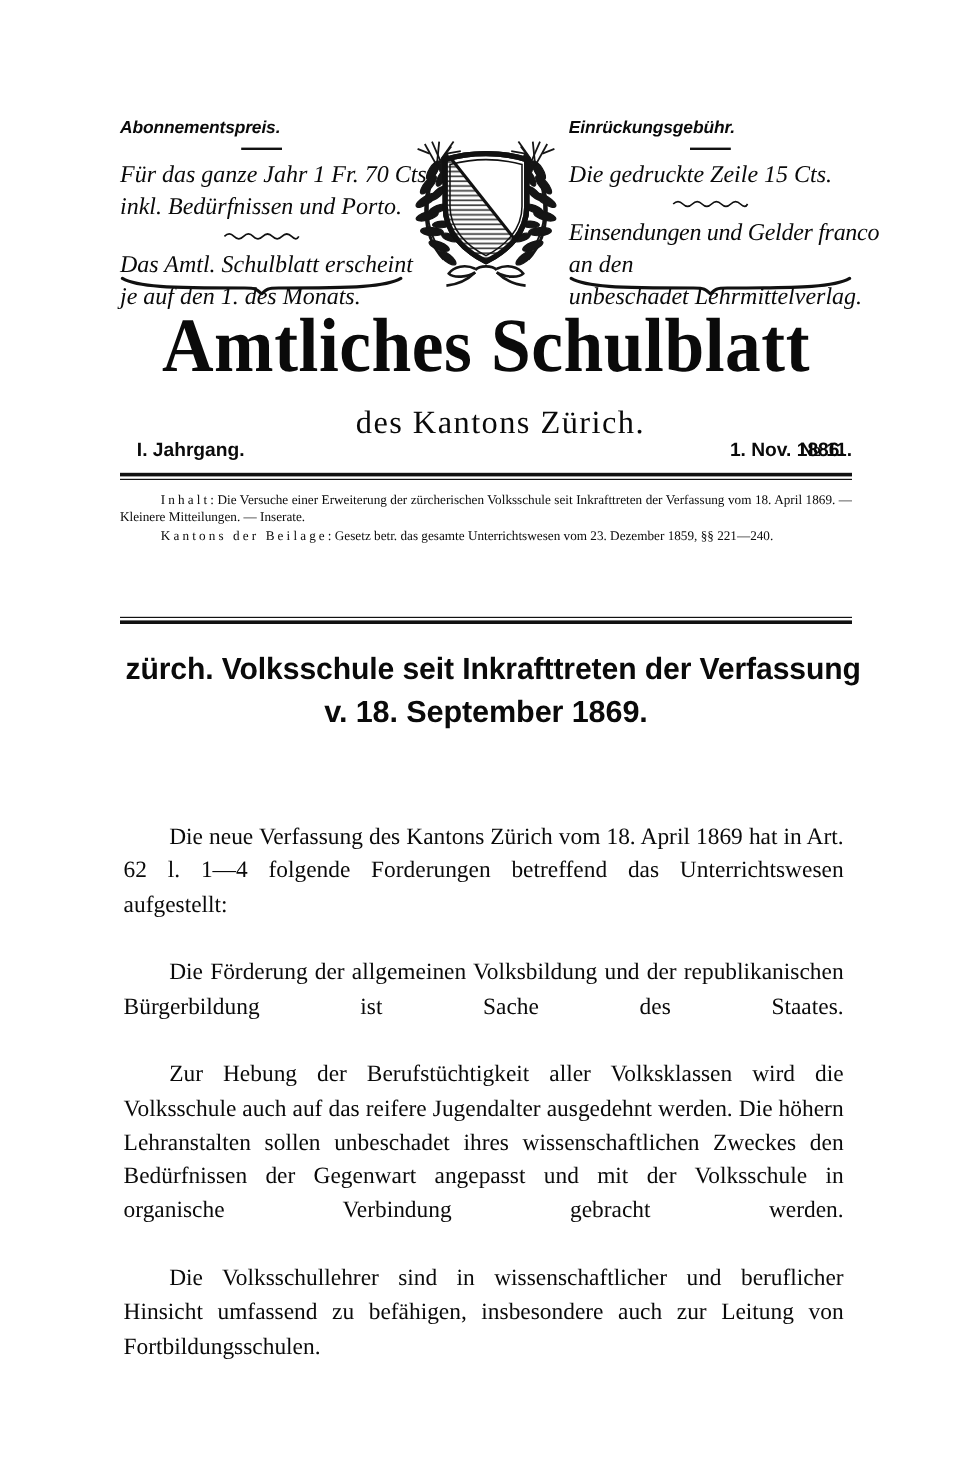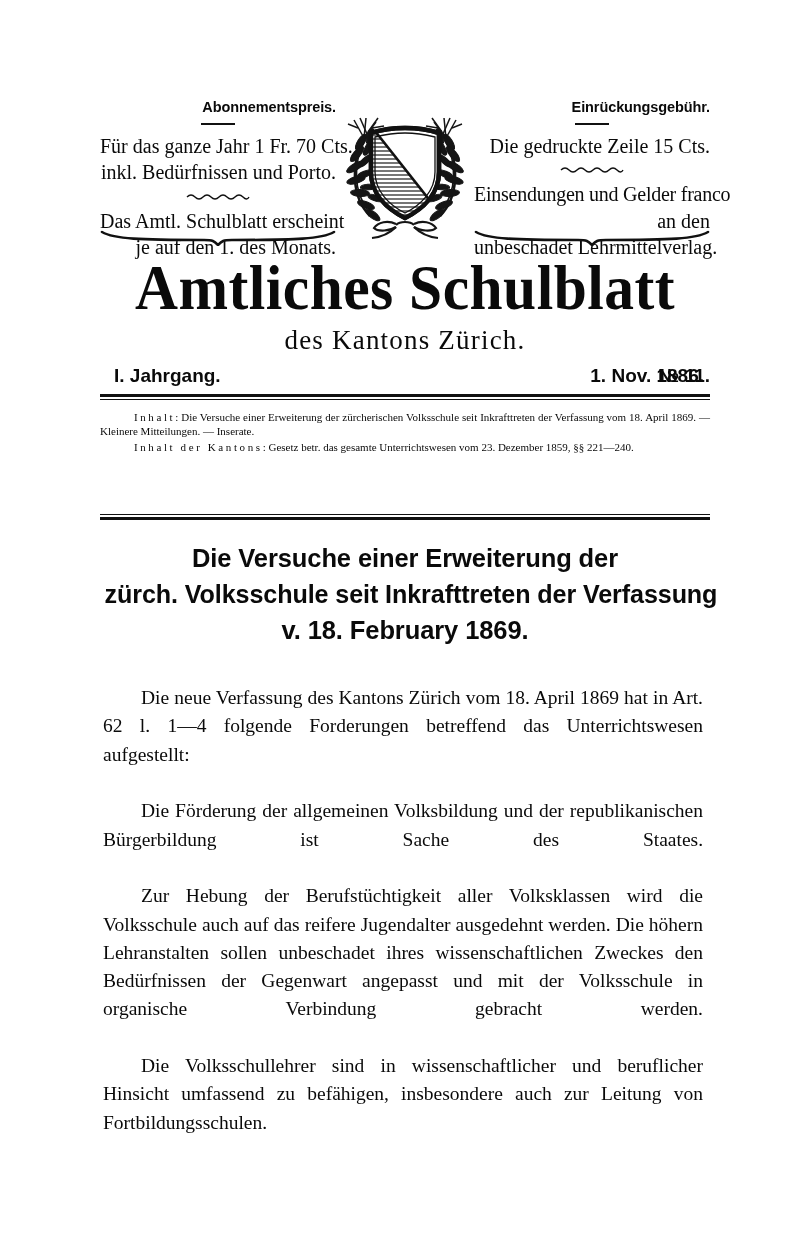--- a/index.html
+++ b/index.html
@@ -30,21 +30,22 @@
     position: absolute;
     left: 100px;
     top: 100px;
     width: 610px;
     height: 150px;
   }
   .mast-col {
     position: absolute;
     top: 0;
     width: 236px;
-    text-align: right;
+    text-align: left;
+    font-style: italic;
   }
   .mast-col.left  { left: 0px; }
   .mast-col.right { left: 374px; }
 
   .mast-title {
     font-family: "Liberation Sans", "DejaVu Sans", sans-serif;
     font-weight: bold;
     font-size: 14.5px;
     letter-spacing: -0.1px;
     margin: 0;
@@ -110,34 +111,34 @@
   }
   .paper-subtitle {
     position: absolute;
     left: 100px;
     top: 327px;
     width: 610px;
     text-align: center;
     font-size: 27px;
     line-height: 1;
     letter-spacing: 1.2px;
-    margin: 0;
+    margin: 12px;
     white-space: nowrap;
   }
 
   
   .issue-line {
     position: absolute;
     left: 100px;
     top: 364px;
     width: 610px;
     height: 24px;
     font-family: "Liberation Sans", "DejaVu Sans", sans-serif;
     font-weight: bold;
-    font-size: 19px;
+    font-size: 16px;
     line-height: 24px;
   }
   .issue-vol  { position: absolute; left: 14px;  top: 0; white-space: nowrap; }
   .issue-num  { position: absolute; left: 0; right: 0; top: 0; text-align: right; white-space: nowrap; }
   .issue-date { position: absolute; right: 6px; top: 0; white-space: nowrap; }
 
   
   .rule-double-a {
     position: absolute;
     left: 100px;
@@ -361,32 +362,31 @@
     <span class="issue-date">1. Nov. 1886.</span>
   </div>
 
   <div class="rule-double-a">
     <div class="r1"></div>
       <div class="r2"></div>
   </div>
 
   <div class="contents">
     <p><span class="spaced">Inhalt</span><span>: Die Versuche einer Erweiterung der zürcherischen Volksschule seit Inkrafttreten der Verfassung vom 18. April 1869. — Kleinere Mitteilungen. — Inserate.</span></p>
-    <p><span class="spaced">Inhalt der Kantons</span><span>: Gesetz betr. das gesamte Unterrichtswesen vom 23. Dezember 1859, §§ 221—240.</span></p>
+    <p><span class="spaced">Kantons der Beilage</span><span>: Gesetz betr. das gesamte Unterrichtswesen vom 23. Dezember 1859, §§ 221—240.</span></p>
   </div>
 
   <div class="rule-double-b">
     <div class="r1"></div>
       <div class="r2"></div>
   </div>
 
   <h2 class="headline">
-    <span class="hl-line">Die Versuche einer Erweiterung der</span>
     <span class="hl-line hl-wide">zürch. Volksschule seit Inkrafttreten der Verfassung</span>
-    <span class="hl-line">v. 18. February 1869.</span>
+    <span class="hl-line">v. 18. September 1869.</span>
   </h2>
 
   <div class="article">
     <p>Die neue Verfassung des Kantons Zürich vom 18. April 1869 hat in Art. 62 l. 1—4 folgende Forderungen betreffend das Unterrichtswesen aufgestellt:</p>
     <p>Die Förderung der allgemeinen Volksbildung und der republikanischen Bürgerbildung ist Sache des Staates.</p>
     <p>Zur Hebung der Berufstüchtigkeit aller Volksklassen wird die Volksschule auch auf das reifere Jugendalter ausgedehnt werden. Die höhern Lehranstalten sollen unbeschadet ihres wissenschaftlichen Zweckes den Bedürfnissen der Gegenwart angepasst und mit der Volksschule in organische Verbindung gebracht werden.</p>
     <p>Die Volksschullehrer sind in wissenschaftlicher und beruflicher Hinsicht umfassend zu befähigen, insbesondere auch zur Leitung von Fortbildungsschulen.</p>
   </div>
 
 </div>

